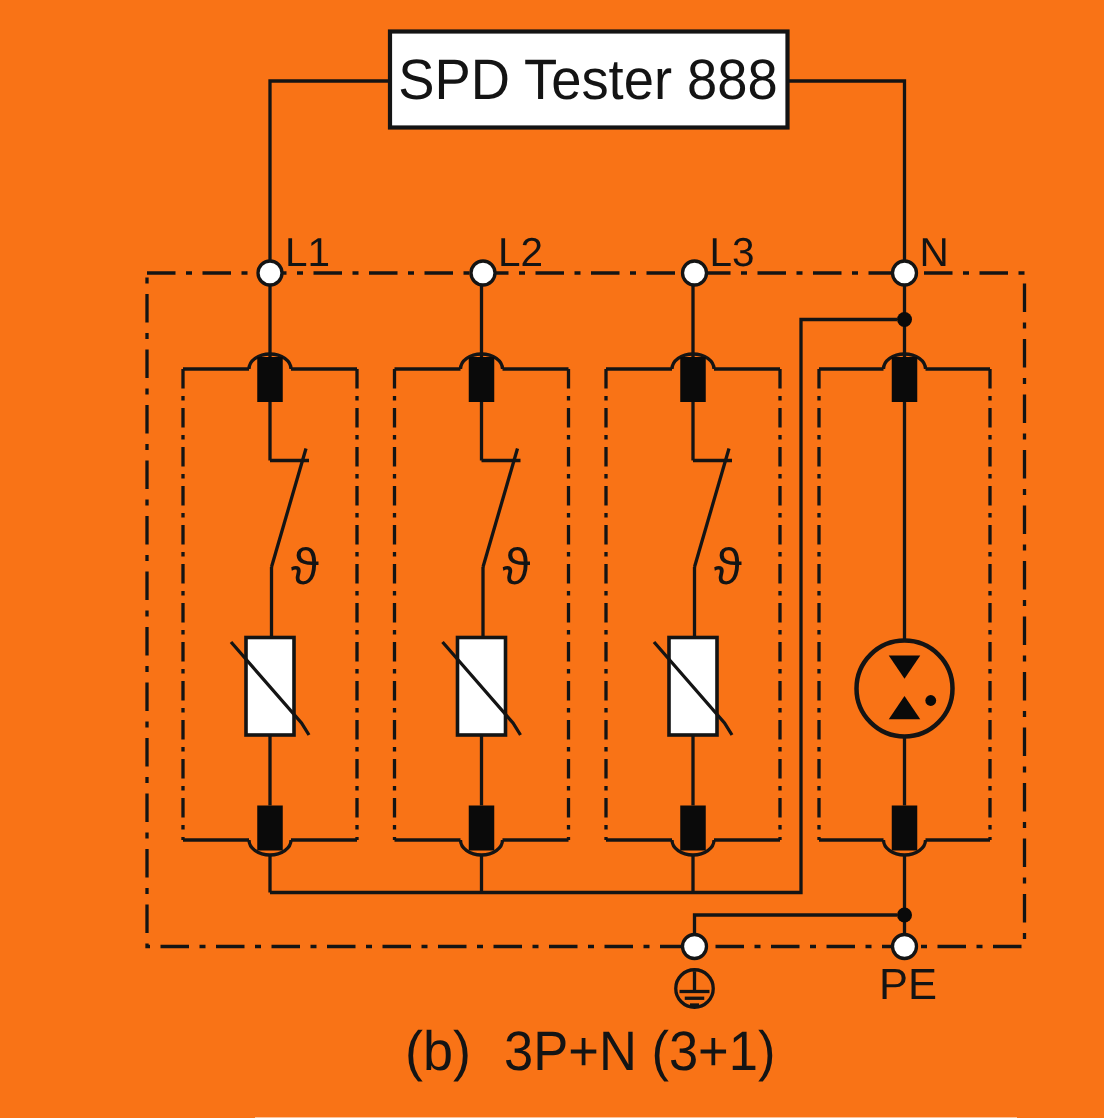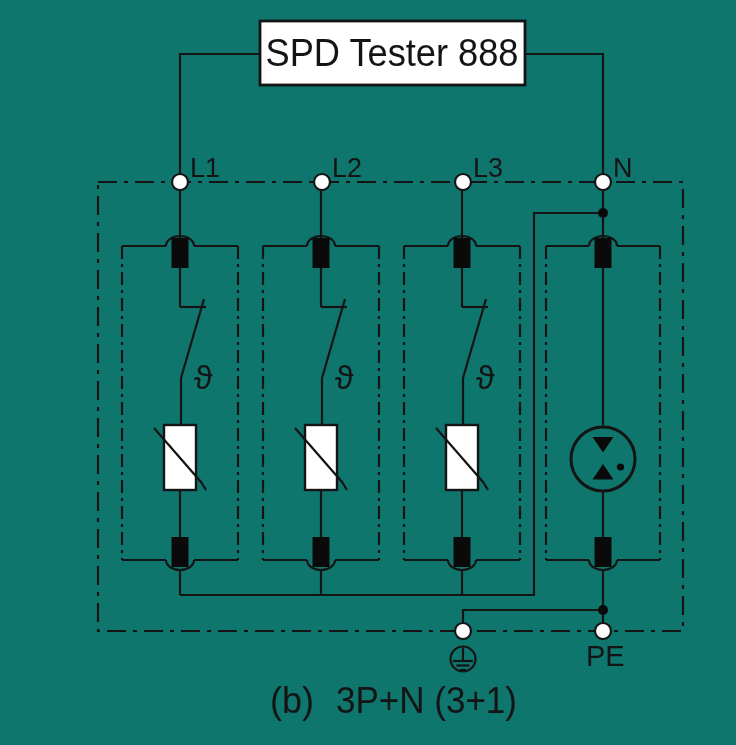--- a/index.html
+++ b/index.html
@@ -1,16 +1,16 @@
 <!DOCTYPE html>
 <html><head>
 <meta charset="utf-8">
 <style>
   html,body{margin:0;padding:0;background:#ffffff;}
-  #canvas{width:736px;height:745px;background:#0f766e;position:relative;overflow:hidden;}
+  #canvas{width:736px;height:745px;background:#f97316;position:relative;overflow:hidden;}
   svg{display:block;}
   .ln{stroke:#141414;stroke-width:2.2;fill:none;stroke-linecap:butt;}
   .thick{stroke-width:2.8;}
   .gdtc{stroke-width:3;}
   .dd-outer{stroke-dasharray:19 7 4 7;}
   .dd-inner{stroke-dasharray:13 5 3 5;}
   .solidblk{fill:#0a0a0a;stroke:none;}
   .node{fill:#0a0a0a;stroke:none;}
   .term{fill:#ffffff;stroke:#141414;stroke-width:2.2;}
   .whitebox{fill:#ffffff;stroke:#141414;}

